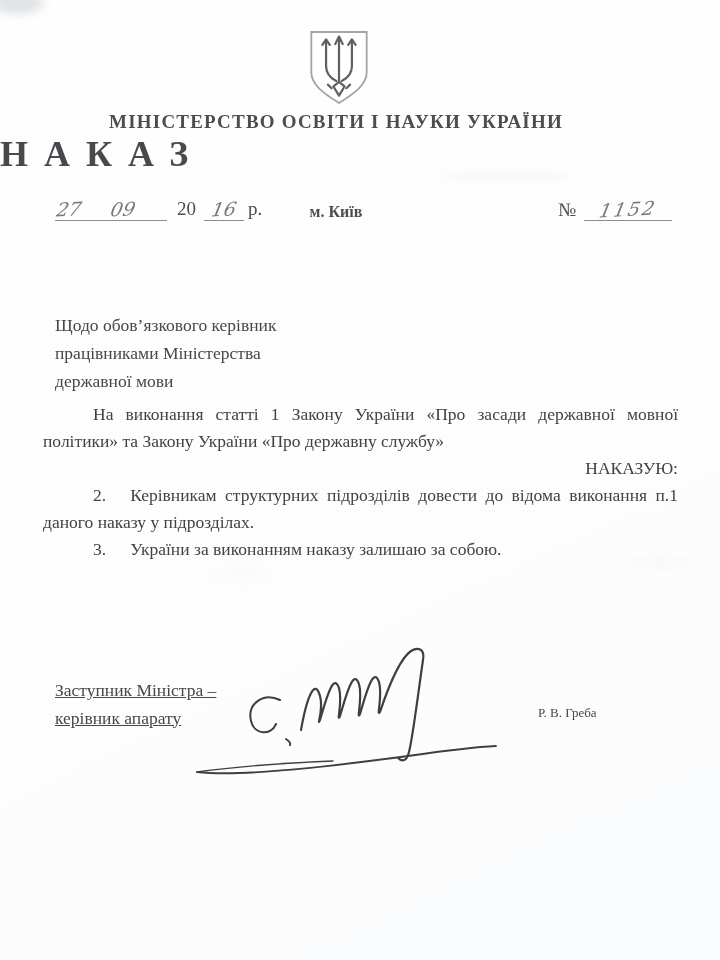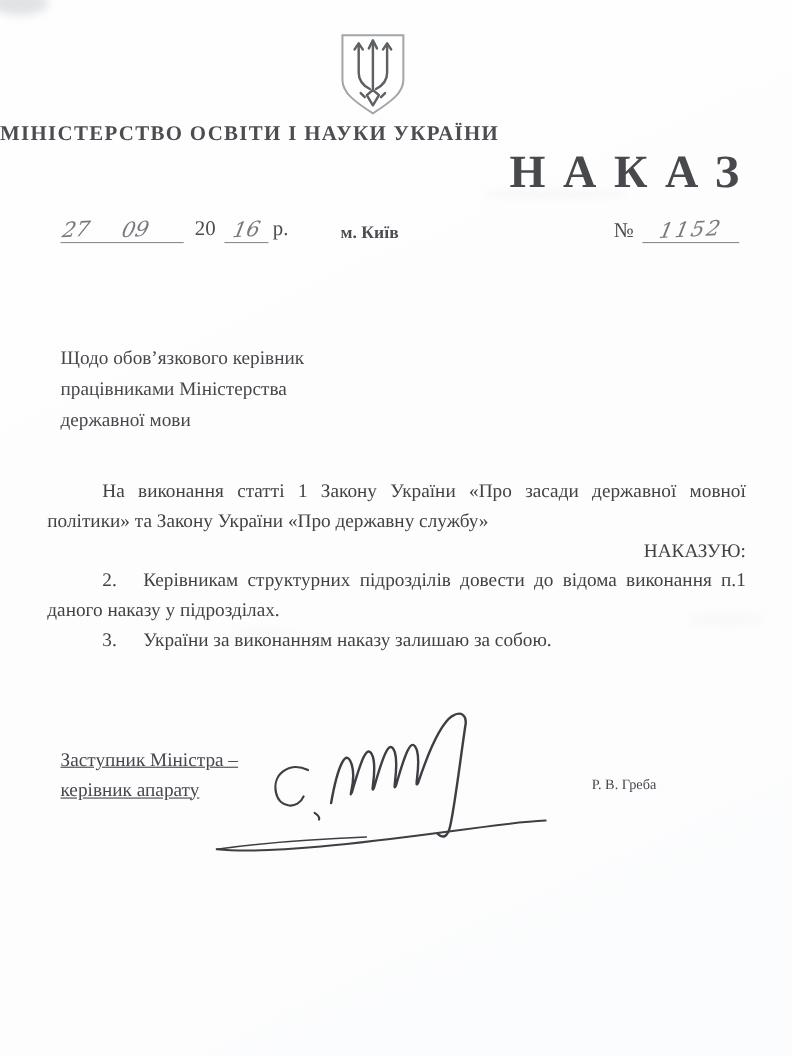--- a/index.html
+++ b/index.html
@@ -14,27 +14,27 @@
   .page {
     position: absolute; inset: 0;
     background: linear-gradient(155deg, #fefefe 0%, #fdfdfe 60%, #fbfcfd 100%);
   }
   
   .emblem {
     position: absolute; left: 303px; top: 28px;
     width: 72px; height: 80px;
   }
   .ministry {
-    position: absolute; top: 111px; left: 0; width: 672px; 
+    position: absolute; top: 111px; left: 0; width: 672px; text-align: center;
     font-size: 19px; font-weight: bold; letter-spacing: 1.2px;
     color: #4b4d51;
   }
   .doc-title {
-    position: absolute; top: 133px; left: 0; width: 688px; text-align: right;
-    font-size: 42px; font-weight: bold; letter-spacing: 16px;
+    position: absolute; top: 133px; left: 0; width: 688px; text-align: left;
+    font-size: 36px; font-weight: bold; letter-spacing: 16px;
     color: #47494d;
   }
   .city {
     position: absolute; top: 187px; left: 0; width: 672px; text-align: center;
     font-size: 16px; font-weight: bold; color: #4b4d51; margin-top: 16px;
   }
   
   .date-line {
     position: absolute; left: 55px; top: 196px;
     font-size: 19px; color: #4b4d51;
@@ -69,21 +69,20 @@
   
   .subject {
     position: absolute; left: 55px; top: 311px;
     font-size: 17.5px; line-height: 28px; color: #45474b;
   }
   
   .body-text {
     position: absolute; left: 43px; top: 401px; width: 635px;
     font-size: 17.5px; line-height: 27px; color: #404245;
     text-align: justify;
-    margin-top: 32px;
   }
   .body-text p { margin: 0; }
   .preamble { text-indent: 50px; }
   .order-word { text-align: right; }
   .item { text-indent: 50px; }
   .item-num { margin-right: 24px; }
   
   .sig-position {
     position: absolute; left: 55px; top: 677px;
     font-size: 17.5px; line-height: 27.5px; color: #45474b; text-decoration: underline;

